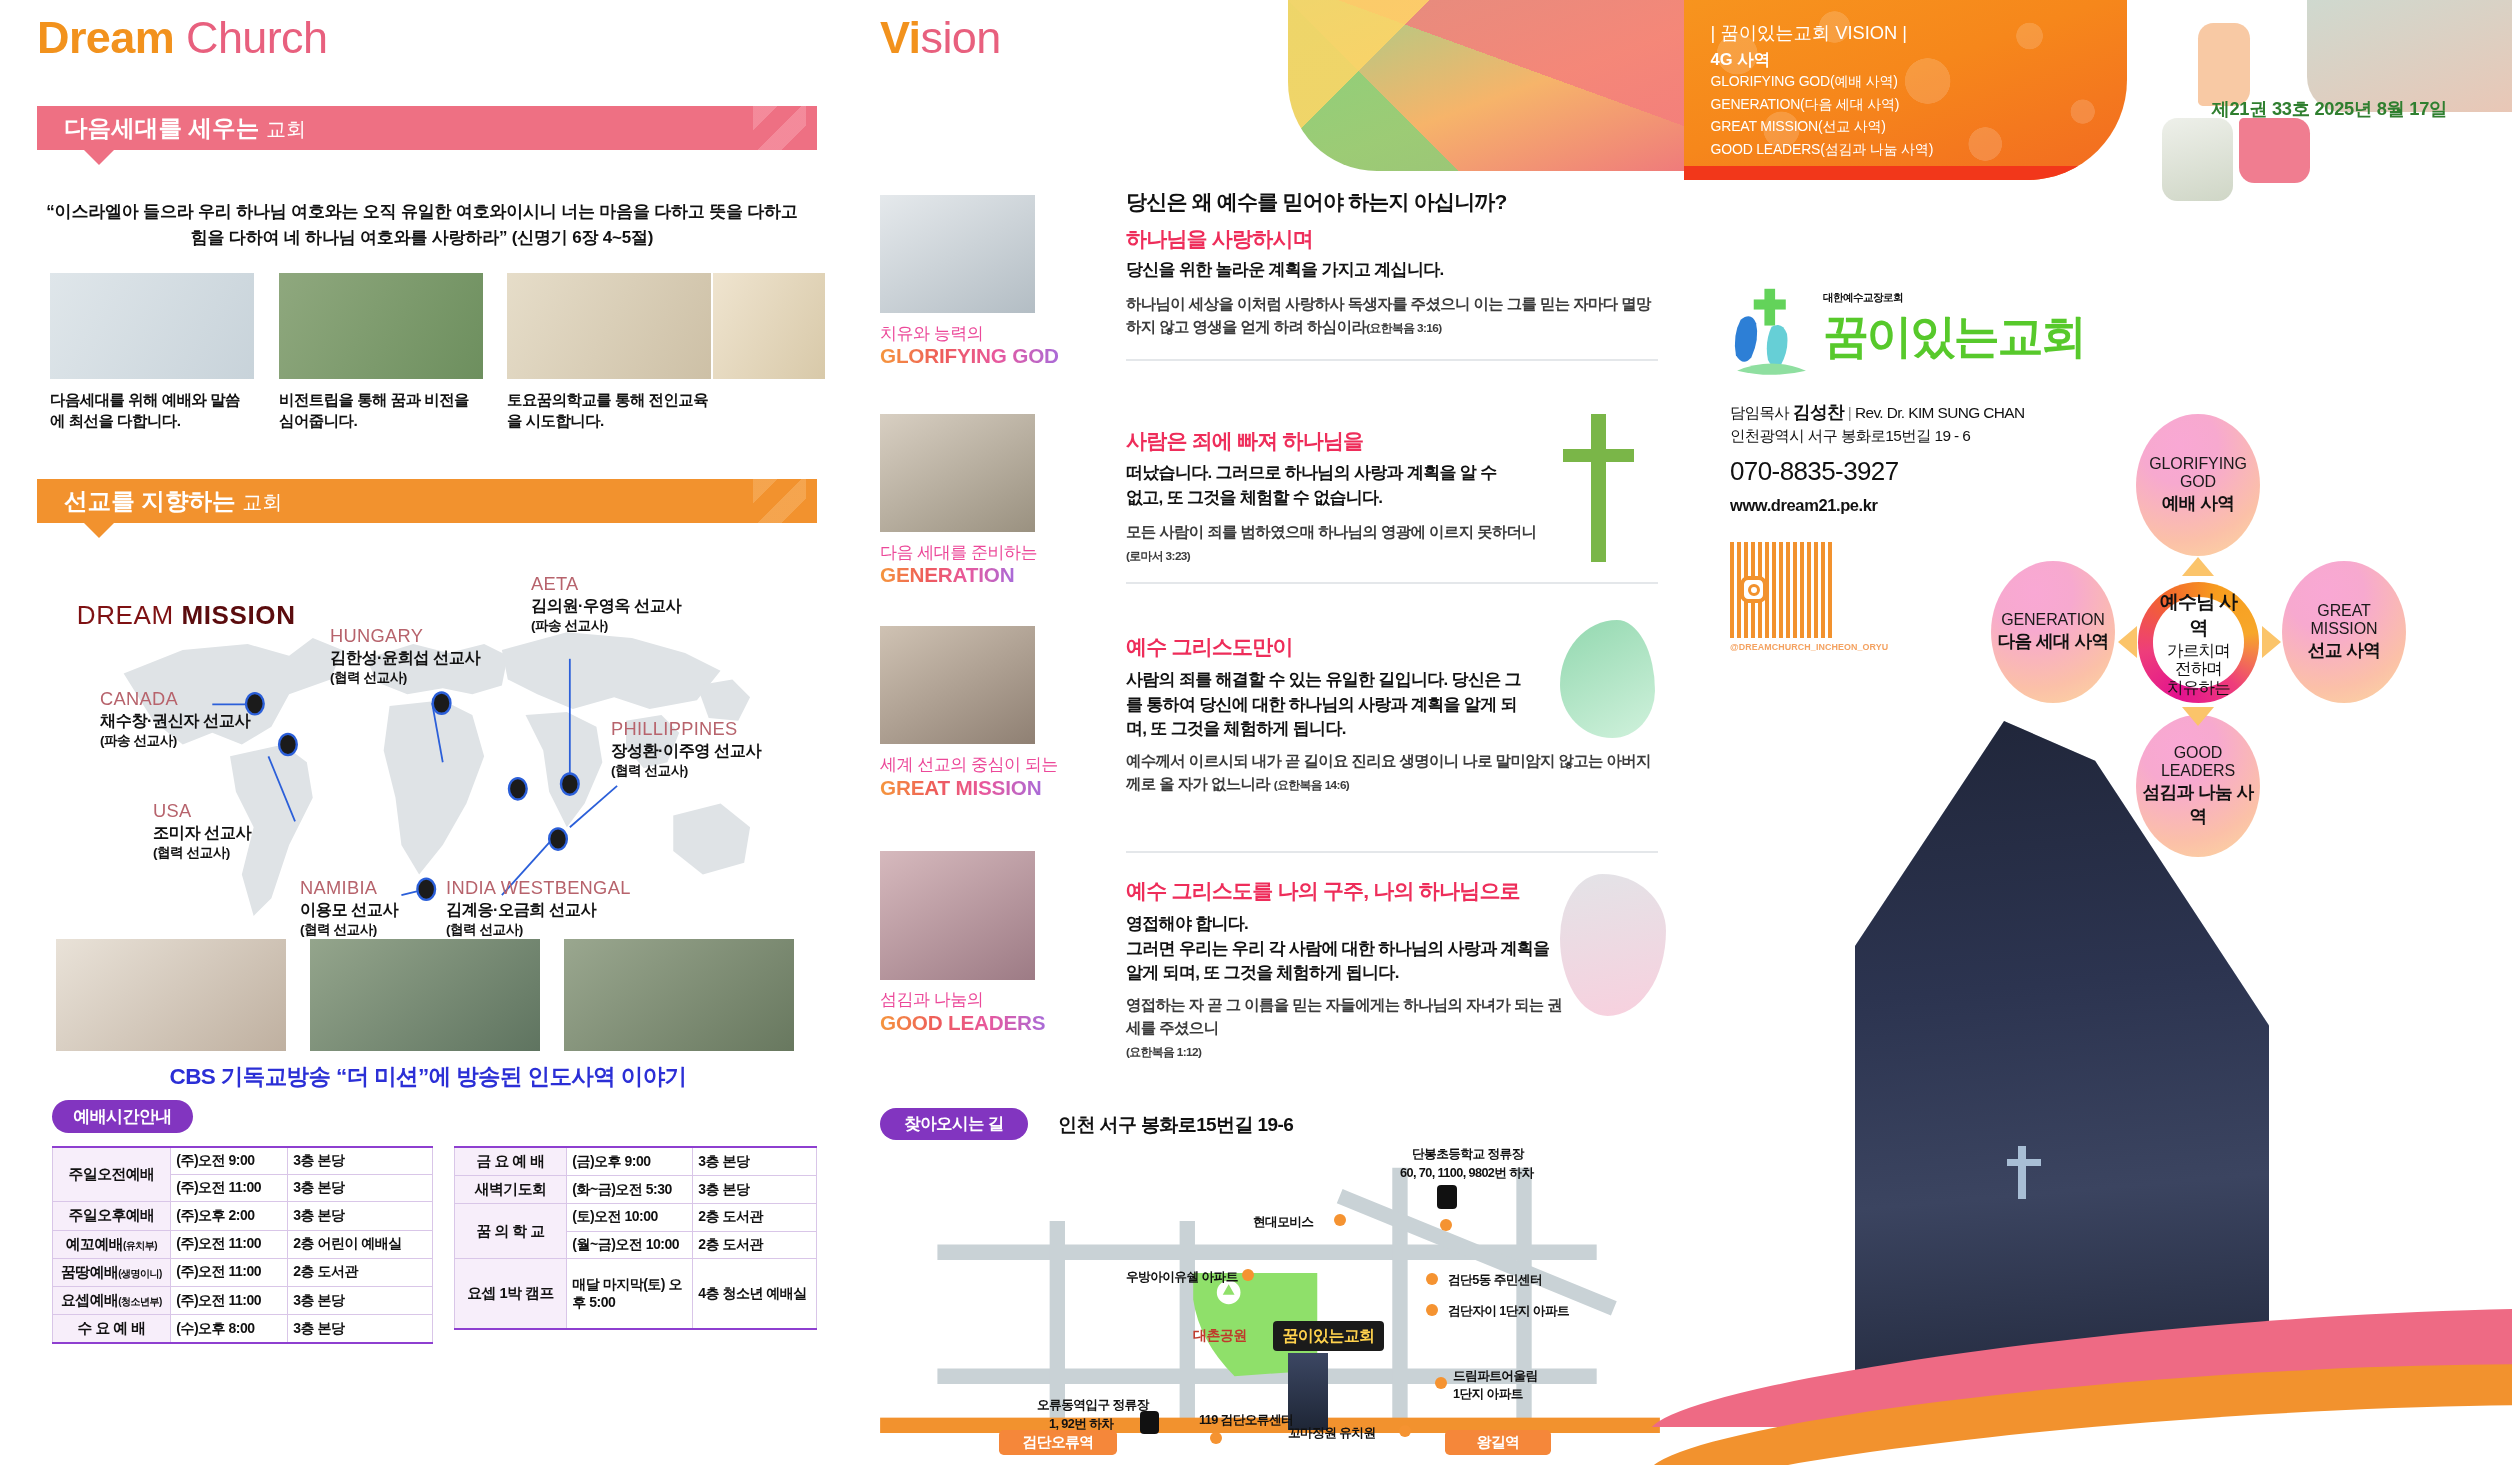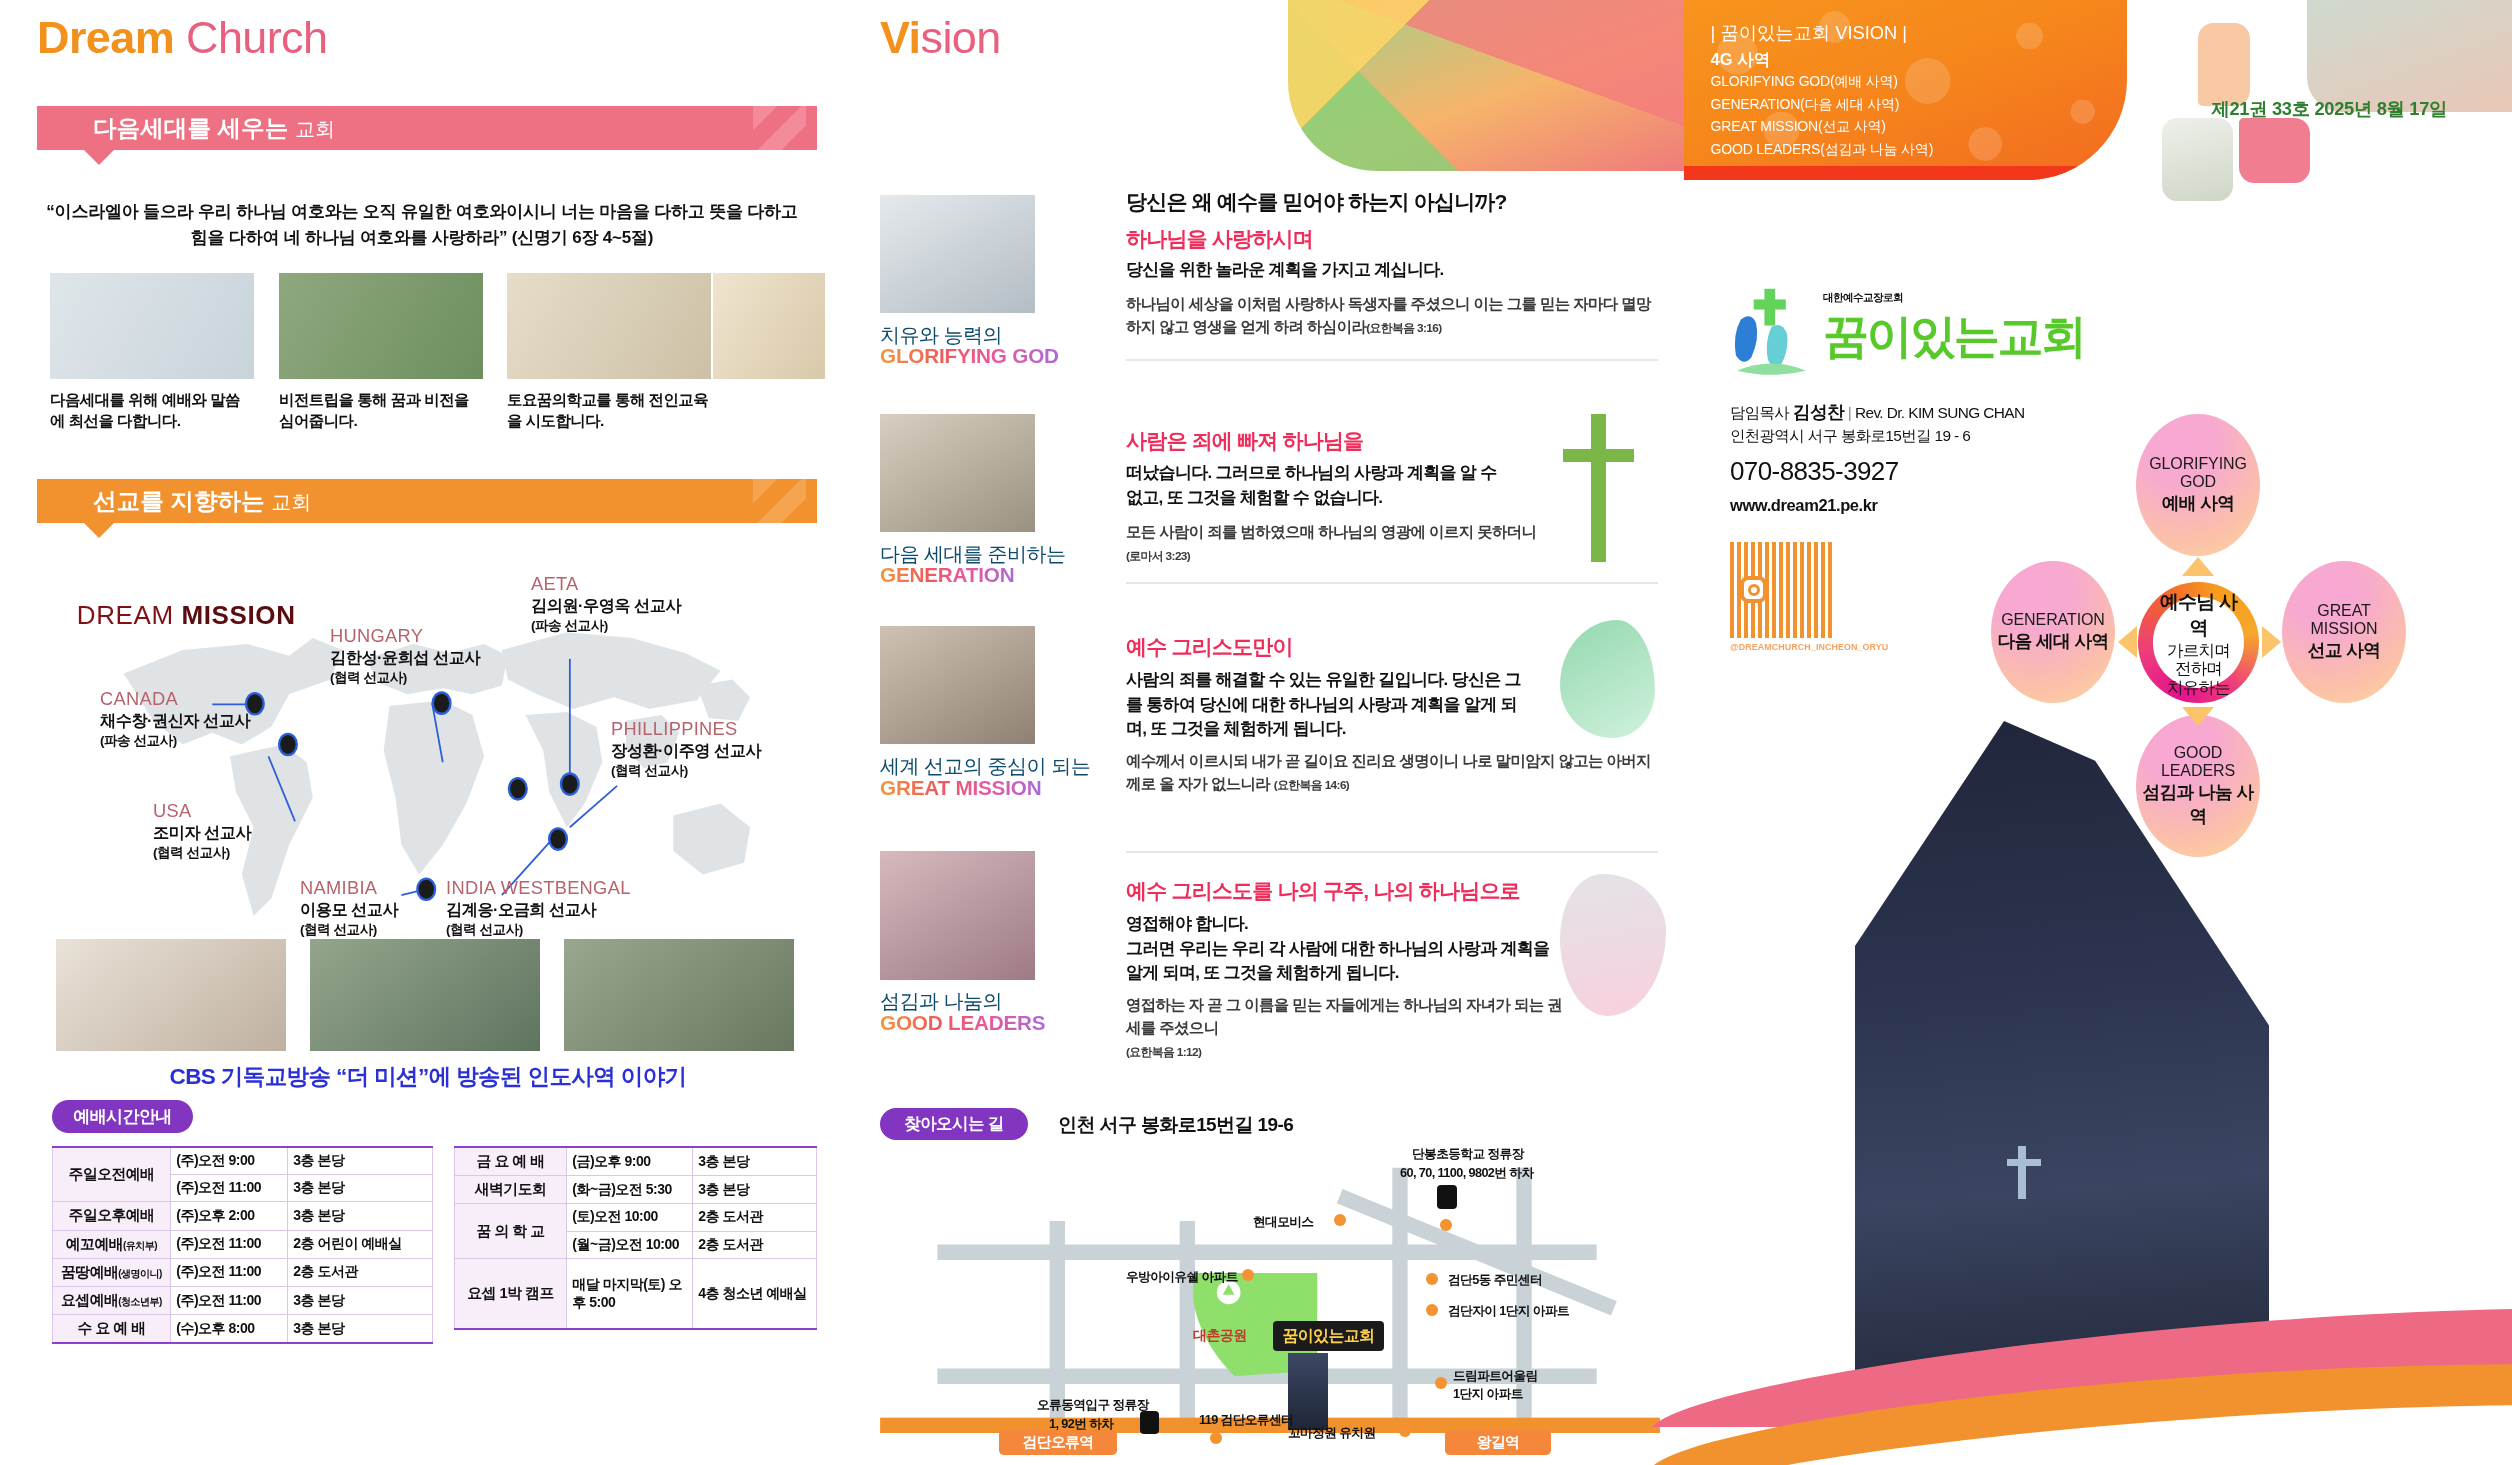--- a/index.html
+++ b/index.html
@@ -14,21 +14,21 @@
 
   
   .abs { position: absolute; }
   .photo { background:#cfd6dd; background-size: cover; background-position:center; border:0; }
 
   
   .brand { position:absolute; left:37px; top:11.8px; font-size:45px; font-weight:bold; letter-spacing:-0.6px; white-space:nowrap;text-align:right; }
   .brand .b1 { color:#F2921D; }
   .brand .b2 { color:#E8607E; font-weight:normal; }
 
-  .ribbon { position:absolute; height:44px; display:flex; align-items:center; overflow:visible;padding-left:29px; }
+  .ribbon { position:absolute; height:44px; display:flex; align-items:center; overflow:visible; }
   .ribbon .bar { position:absolute; left:0; top:0; height:44px; width:100%;}
   .ribbon .lbl { position:relative; z-index:3; padding-left:27px; color:#fff; font-size:23.6px; font-weight:bold; white-space:nowrap; }
   .ribbon .lbl .thin { font-weight:normal; font-size:20px; }
   .ribbon .tail { position:absolute; z-index:2; left:47px; bottom:-15.4px; width:0; height:0;
                   border-left:15.4px solid transparent; border-right:15.4px solid transparent; }
   .ribbon .chev { position:absolute; z-index:1; top:0; height:44px; width:53px; right:0; opacity:.55;}
 
   .verse { position:absolute; left:44px; top:199px; width:756px; text-align:center;
            font-size:17px; line-height:1.55; color:#111; font-weight:bold; letter-spacing:-0.2px;}
 
@@ -51,21 +51,21 @@
   .pill { position:absolute; border-radius:590px; display:flex; align-items:center; justify-content:center;
           color:#fff; font-weight:bold; }
 
   
   table.sched { position:absolute; border-collapse:collapse; font-size:14px; letter-spacing:-0.5px;}
   table.sched td { border:0.6px solid #d9c6e8; padding:4.1px 5.3px; color:#111; font-weight:bold; background:#fff; vertical-align:middle;}
   table.sched td.h { background:#F7EEFA; text-align:center; font-size:14.8px; }
   table.sched td.h small { font-size:10px; }
   table.sched tr.top td { border-top:2.4px solid #8E3FD0; }
   table.sched tr.bot td { border-bottom:2.4px solid #8E3FD0; }
-  .g-cap { position:absolute; font-size:20px; color:#0c4a6e; letter-spacing:-0.5px; }
+  .g-cap { position:absolute; font-size:17px; color:#ec4899; letter-spacing:-0.5px; }
   .g-en  { position:absolute; font-size:20.7px; font-weight:bold; letter-spacing:-0.2px; white-space:nowrap;}
   .g-head { position:absolute; font-size:21px; font-weight:bold; color:#111; letter-spacing:-0.8px; white-space:nowrap;}
   .g-red  { position:absolute; font-size:21px; font-weight:bold; color:#EE2D5A; letter-spacing:-0.8px; white-space:nowrap;}
   .g-body { position:absolute; font-size:17px; font-weight:bold; color:#111; line-height:1.45; letter-spacing:-0.7px;}
   .g-verse{ position:absolute; font-size:15.4px; font-weight:bold; color:#3B3B3B; line-height:1.5; letter-spacing:-0.6px;}
   .g-verse .ref { font-size:11.8px; }
   .hr { position:absolute; height:1.8px; background:#E4E7EA; }
 
   
   .addr { position:absolute; font-size:19px; font-weight:bold; color:#111; letter-spacing:-0.6px;}

